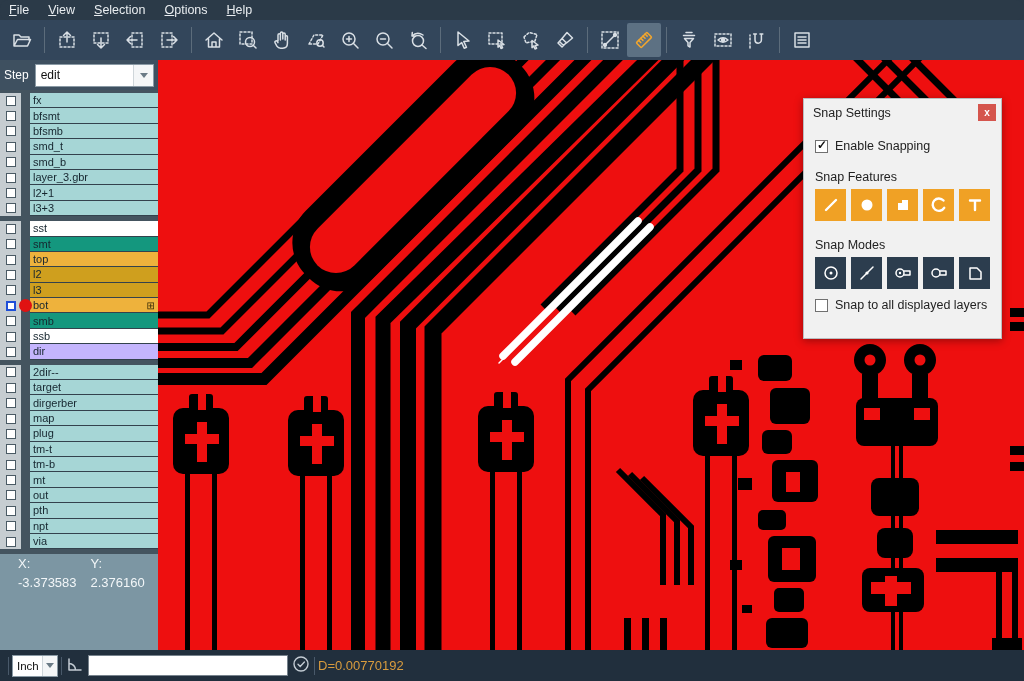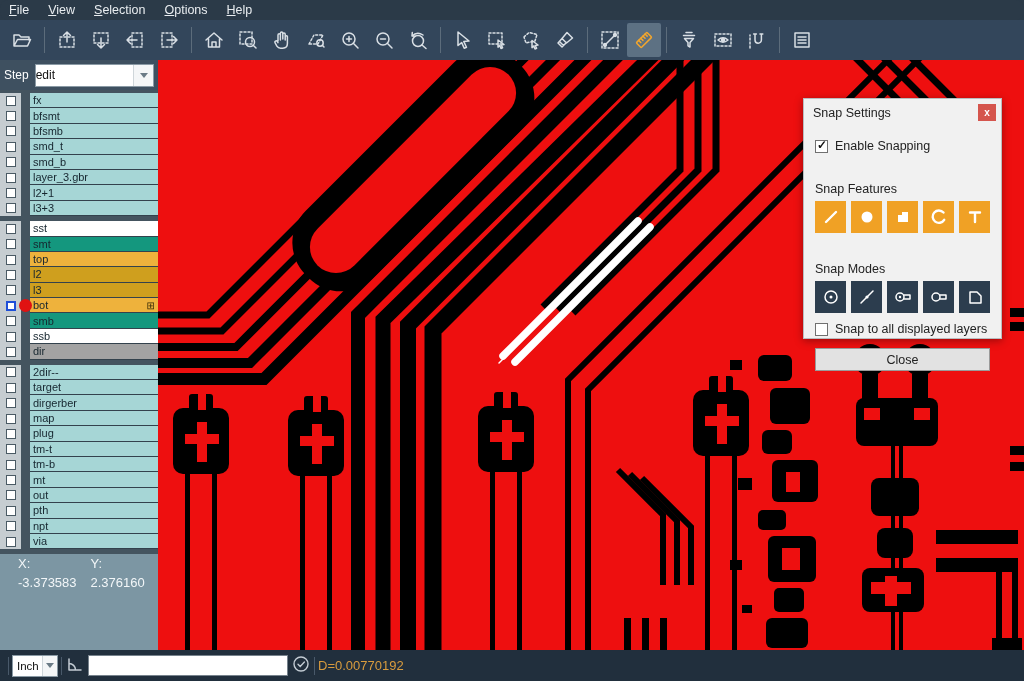--- a/index.html
+++ b/index.html
@@ -18,39 +18,39 @@
   .tbtn svg { stroke:#d9dfe5; fill:none; stroke-width:1.5; stroke-linecap:round; stroke-linejoin:round; }
   .tbtn.active svg { stroke:#f3a62d; }
   .tsep { width:1px; height:26px; background:#5c6c7b; margin:0 5px; }
 
   
   .main { display:flex; height:590px; }
   .sidebar { width:158px; background:#44545f; display:flex; flex-direction:column; }
   .stepbar { height:30px; background:#3e5060; display:flex; align-items:center; padding:0 4px; gap:6px; }
   .steplabel { color:#ffffff; font-size:12px; }
   .dropdown { background:#fff; height:23px; flex:1; display:flex; align-items:center; border:1px solid #8a9aa5; }
-  .dropdown .dtext { flex:1; font-size:12px; color:#111; }
+  .dropdown .dtext { flex:1; font-size:12px; color:#111; padding-left:5px; }
   .chevcell { width:20px; height:100%; display:flex; align-items:center; justify-content:center; border-left:1px solid #cfd6da; background:#f4f6f7; }
   .chev { width:0; height:0; border-left:4px solid transparent; border-right:4px solid transparent; border-top:5px solid #6b7b86; }
 
   .layers { padding-top:3px; }
   .lgroup { margin-bottom:5px; }
   .lrow { height:15.4px; display:flex; align-items:stretch; position:relative; }
   .cbcell { width:21px; background:#c6cdd1; display:flex; align-items:center; justify-content:center; }
   .cb { width:10px; height:10px; background:#fff; border:1px solid #4a5a64; }
   .cb.sel { border:2px solid #1e4fd8; }
   .lgap { width:9px; position:relative; }
   .reddot { position:absolute; left:-2px; top:1px; width:13px; height:13px; border-radius:50%; background:#e01212; z-index:2; }
   .lname { flex:1; font-size:11px; color:#16262f; display:flex; align-items:center; padding-left:3px; border-bottom:1px solid #33424d; }
   .c-cyan { background:#a6d6d6; }
   .c-white { background:#ffffff; }
   .c-teal { background:#14977e; }
   .c-amber { background:#eeb23c; }
   .c-gold { background:#cf9f1e; }
-  .c-gray { background:#a3a3a3; }
+  .c-gray { background:#c4b5fd; }
   .gridglyph { margin-left:auto; margin-right:3px; font-size:10px; color:#3a2d08; }
 
   .coords-panel { flex:1; background:#7c96a3; display:flex; flex-direction:row; justify-content:flex-end; padding:0 0 10px 8px; }
   .coords-line { border-top:1px solid #a5b8c2; margin-bottom:6px; margin-right:10px; }
   .coord { color:#f2f6f8; font-size:13px; line-height:19px; }
 
   
   .canvas { position:relative; flex:1; background:#ee0f0f; overflow:hidden; }
   .canvas svg { display:block; }
 
@@ -68,21 +68,21 @@
   
   .dialog { position:absolute; left:803px; top:98px; width:199px; height:241px; background:#f1f1f1; border:1px solid #b9bdc0; box-shadow:0 2px 8px rgba(0,0,0,.35); z-index:10; }
   .dtitlebar { height:27px; display:flex; align-items:center; padding:0 9px; position:relative; }
   .dtitle { font-size:12.5px; color:#222; }
   .dclose { position:absolute; right:5px; top:5px; width:18px; height:17px; background:#d5554d; color:#fff; font-size:10px; display:flex; align-items:center; justify-content:center; font-weight:bold; }
   .dbody { padding:4px 11px 0 11px; }
   .drow { display:flex; align-items:center; gap:7px; margin-top:9px; }
   .dcheck { width:13px; height:13px; background:#fff; border:1px solid #707070; position:relative; }
   .dcheck.checked::after { content:"\2713"; position:absolute; left:1px; top:-3px; font-size:12px; color:#111; font-weight:bold; }
   .dlabel { font-size:12.5px; color:#222; }
-  .dsection { font-size:12.5px; color:#222; margin-top:29px; }
+  .dsection { font-size:12.5px; color:#222; margin-top:17px; }
   .btnrow { display:flex; gap:5px; margin-top:5px; }
   .fbtn { width:32px; height:32px; background:#f0a125; display:flex; align-items:center; justify-content:center; }
   .fbtn svg { stroke:#fff; fill:none; stroke-width:2.4; stroke-linecap:round; stroke-linejoin:round; }
   .mbtn { width:32px; height:32px; background:#2c3d4e; display:flex; align-items:center; justify-content:center; }
   .mbtn svg { stroke:#fff; fill:none; stroke-width:1.5; stroke-linecap:round; stroke-linejoin:round; }
   .closebtn { margin-top:12px; margin-bottom:6px; width:100%; height:23px; background:#e2e2e2; border:1px solid #9a9a9a; font-size:12.5px; color:#222; display:flex; align-items:center; justify-content:center; }
 </style>
 </head>
 <body>
 
@@ -675,15 +675,14 @@
       <div class="mbtn">
           <svg width="20" height="20" viewBox="0 0 20 20">
             <path d="M5 16 V5 h7 l4 4 v7 z"></path>
           </svg>
         </div>
     </div>
     <div class="drow">
       <span class="dcheck"></span>
       <span class="dlabel">Snap to all displayed layers</span>
     </div>
-    <div class="closebtn">Close</div>
   </div>
 </div>
 
 </body></html>

